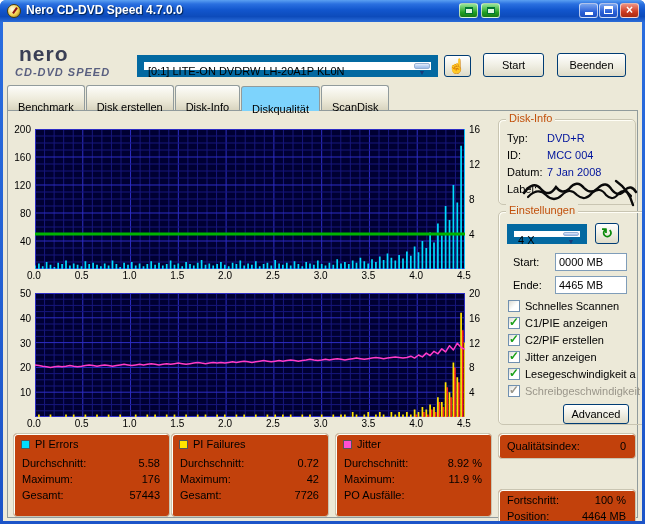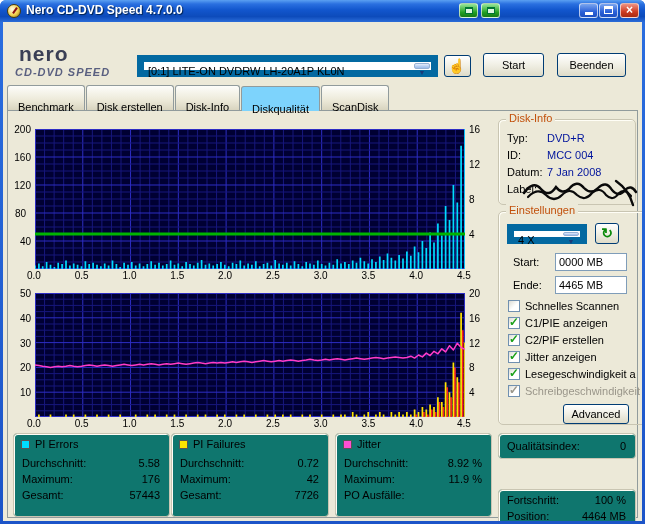--- a/index.html
+++ b/index.html
@@ -42,21 +42,21 @@
   .row11{position:absolute;font-size:11px;color:#000;white-space:nowrap;}
   .blueval{color:#00149c;}
   .field{position:absolute;border:1px solid #7f9db9;background:#fff;font-family:"Liberation Sans",sans-serif;font-size:11px;color:#000;padding:1px 3px;}
   .cbrow{position:absolute;left:9px;height:14px;font-size:11px;white-space:nowrap;}
   .cb{position:absolute;left:0;top:0;width:12px;height:12px;background:linear-gradient(135deg,#dcdcd4,#ffffff 55%);border:1px solid #7090b0;}
   .cb .mark{position:absolute;left:0px;top:-3px;font-size:12px;font-weight:bold;color:#1aa019;display:none;}
   .cb.checked .mark{display:block;}
   .cbrow .cblabel{position:absolute;left:17px;top:0px;}
   .cbrow.disabled .cblabel{color:#9a968a;}
   .cbrow.disabled .cb .mark{color:#9a968a;}
-  .statgrp{position:absolute;border:1px solid #c9c5b2;border-radius:4px;box-shadow:inset 1px 1px 0 #fffef6;background:#0f766e;}
+  .statgrp{position:absolute;border:1px solid #c9c5b2;border-radius:4px;box-shadow:inset 1px 1px 0 #fffef6;background:#c2410c;}
   .chip{position:absolute;left:7px;top:6px;width:9px;height:9px;border:1px solid #555;}
   .statname{position:absolute;left:21px;top:4px;font-size:11px;}
   .srow{position:absolute;left:0;width:100%;font-size:11px;}
   .srow .l{position:absolute;left:8px;}
   .srow .v{position:absolute;right:9px;text-align:right;}
 </style>
 </head>
 <body>
 
 <div class="window">
@@ -162,21 +162,21 @@
             <line x1="0" y1="119" x2="430" y2="119" stroke="#17177d" stroke-width="1"></line>
             <line x1="0" y1="126" x2="430" y2="126" stroke="#17177d" stroke-width="1"></line>
             <line x1="0" y1="133" x2="430" y2="133" stroke="#17177d" stroke-width="1"></line>
             <rect x="0.5" y="0.5" width="429" height="139" fill="none" stroke="#2d2dc4"></rect>
             <path d="M0.0 140L0.0 136.5M3.9 140L3.9 134.4M7.7 140L7.7 137.2M11.6 140L11.6 133.0M15.5 140L15.5 135.8M19.4 140L19.4 137.9M23.2 140L23.2 133.7M27.1 140L27.1 135.1M31.0 140L31.0 131.6M34.9 140L34.9 136.5M38.7 140L38.7 134.4M42.6 140L42.6 135.8M46.5 140L46.5 137.2M50.4 140L50.4 132.3M54.2 140L54.2 135.1M58.1 140L58.1 133.7M62.0 140L62.0 135.8M65.9 140L65.9 137.2M69.7 140L69.7 134.4M73.6 140L73.6 136.5M77.5 140L77.5 131.6M81.4 140L81.4 135.1M85.2 140L85.2 137.9M89.1 140L89.1 133.7M93.0 140L93.0 135.8M96.8 140L96.8 133.0M100.7 140L100.7 136.5M104.6 140L104.6 134.4M108.5 140L108.5 137.2M112.3 140L112.3 135.1M116.2 140L116.2 132.3M120.1 140L120.1 135.8M124.0 140L124.0 133.7M127.8 140L127.8 136.5M131.7 140L131.7 135.1M135.6 140L135.6 131.6M139.5 140L139.5 135.8M143.3 140L143.3 134.4M147.2 140L147.2 137.2M151.1 140L151.1 133.0M155.0 140L155.0 135.1M158.8 140L158.8 136.5M162.7 140L162.7 133.7M166.6 140L166.6 130.9M170.5 140L170.5 135.8M174.3 140L174.3 134.4M178.2 140L178.2 136.5M182.1 140L182.1 135.1M185.9 140L185.9 133.0M189.8 140L189.8 135.8M193.7 140L193.7 137.2M197.6 140L197.6 133.7M201.4 140L201.4 135.1M205.3 140L205.3 131.6M209.2 140L209.2 136.5M213.1 140L213.1 134.4M216.9 140L216.9 135.8M220.8 140L220.8 132.3M224.7 140L224.7 137.2M228.6 140L228.6 135.1M232.4 140L232.4 133.7M236.3 140L236.3 136.5M240.2 140L240.2 130.9M244.1 140L244.1 134.4M247.9 140L247.9 135.8M251.8 140L251.8 133.7M255.7 140L255.7 136.5M259.5 140L259.5 132.3M263.4 140L263.4 135.1M267.3 140L267.3 137.2M271.2 140L271.2 133.0M275.0 140L275.0 134.4M278.9 140L278.9 135.8M282.8 140L282.8 131.6M286.7 140L286.7 135.1M290.5 140L290.5 136.5M294.4 140L294.4 133.7M298.3 140L298.3 135.8M302.2 140L302.2 130.2M306.0 140L306.0 134.4M309.9 140L309.9 133.0M313.8 140L313.8 135.1M317.7 140L317.7 131.6M321.5 140L321.5 133.7M325.4 140L325.4 128.8M329.3 140L329.3 132.3M333.2 140L333.2 134.4M337.0 140L337.0 130.2M340.9 140L340.9 133.0M344.8 140L344.8 127.4M348.6 140L348.6 130.9M352.5 140L352.5 124.6M356.4 140L356.4 128.8M360.3 140L360.3 131.6M364.1 140L364.1 126.0M368.0 140L368.0 129.5M371.9 140L371.9 122.5M375.8 140L375.8 126.7M379.6 140L379.6 117.6M383.5 140L383.5 123.2M387.4 140L387.4 112.0M391.3 140L391.3 119.0M395.1 140L395.1 103.6M399.0 140L399.0 113.4M402.9 140L402.9 94.5M406.8 140L406.8 106.4M410.6 140L410.6 77.0M414.5 140L414.5 91.0M418.4 140L418.4 56.0M422.3 140L422.3 73.5M426.1 140L426.1 16.8M430.0 140L430.0 0.0" stroke="#00dcff" stroke-width="1.7"></path>
             <polyline points="0.0,105.0 430.0,105.0" fill="none" stroke="#00b400" stroke-width="3" stroke-linejoin="round"></polyline>
           </svg>
           <span class="axlab" style="left: 0px; width: 21px; text-align: right; top: -5px;">200</span>
           <span class="axlab" style="left: 0px; width: 21px; text-align: right; top: 23px;">160</span>
           <span class="axlab" style="left: 0px; width: 21px; text-align: right; top: 51px;">120</span>
-          <span class="axlab" style="left: 0px; width: 21px; text-align: center; top: 79px;">80</span>
+          <span class="axlab" style="left: 0px; width: 21px; text-align: right; top: 79px;">80</span>
           <span class="axlab" style="left: 0px; width: 21px; text-align: right; top: 107px;">40</span>
           <span class="axlab" style="left: 459px; top: -5px;">16</span>
           <span class="axlab" style="left: 459px; top: 30px;">12</span>
           <span class="axlab" style="left: 459px; top: 65px;">8</span>
           <span class="axlab" style="left: 459px; top: 100px;">4</span>
           <span class="axlab" style="left: 17px; top: 141px; width: 22px;">0.0</span>
           <span class="axlab" style="left: 64.7778px; top: 141px; width: 22px;">0.5</span>
           <span class="axlab" style="left: 112.556px; top: 141px; width: 22px;">1.0</span>
           <span class="axlab" style="left: 160.333px; top: 141px; width: 22px;">1.5</span>
           <span class="axlab" style="left: 208.111px; top: 141px; width: 22px;">2.0</span>

